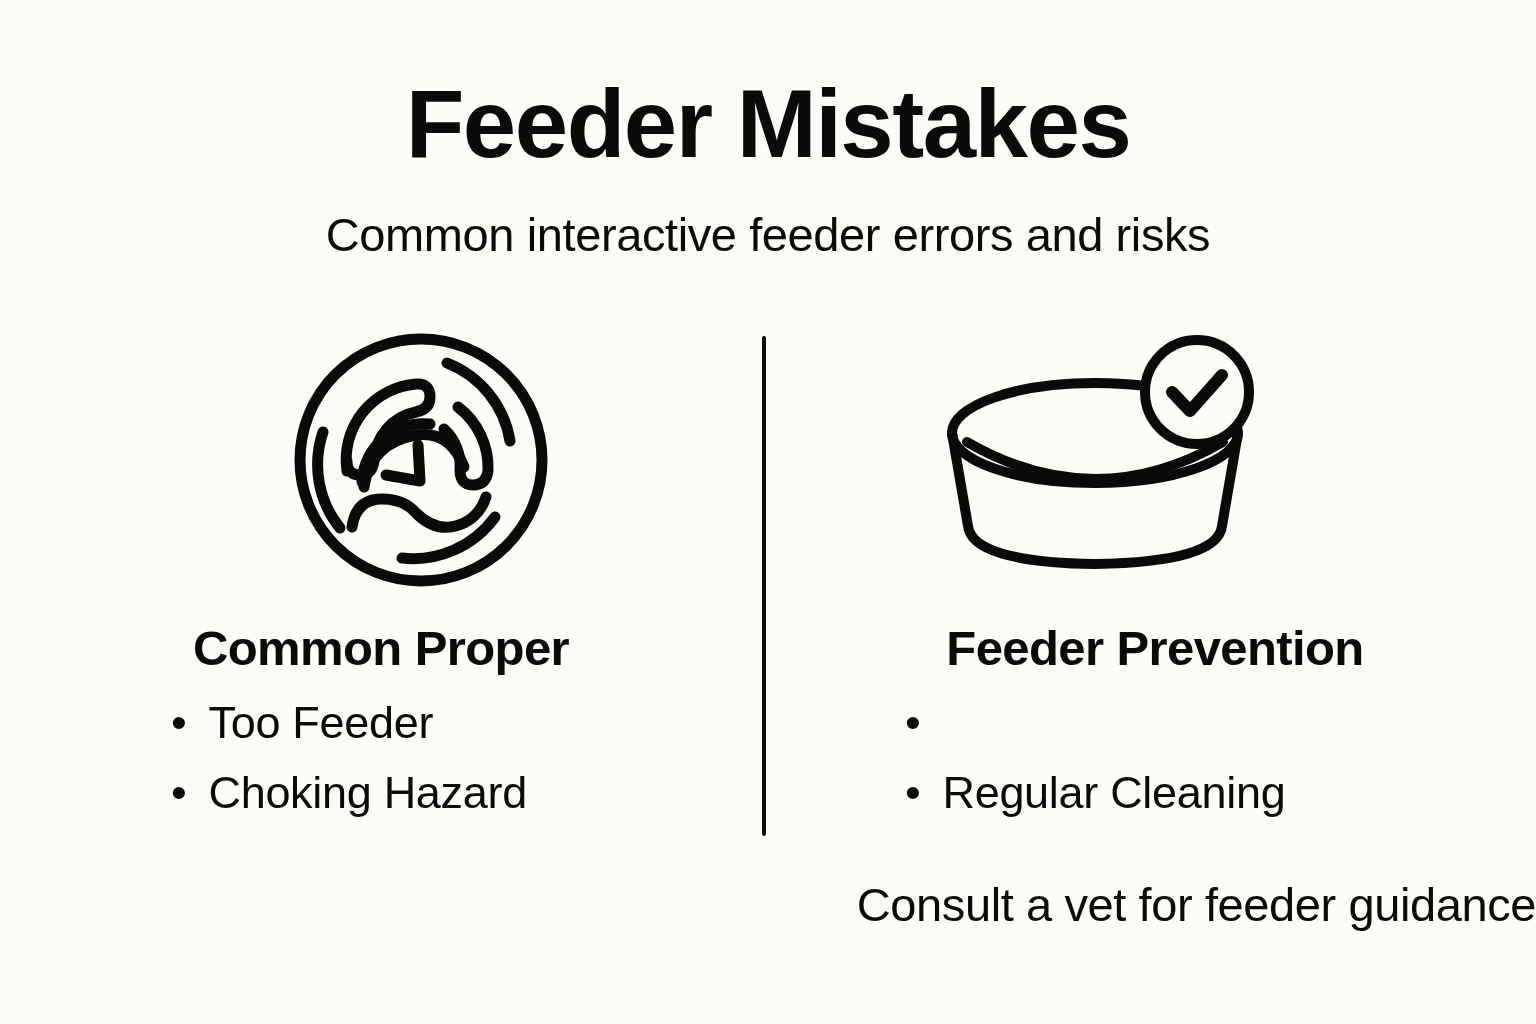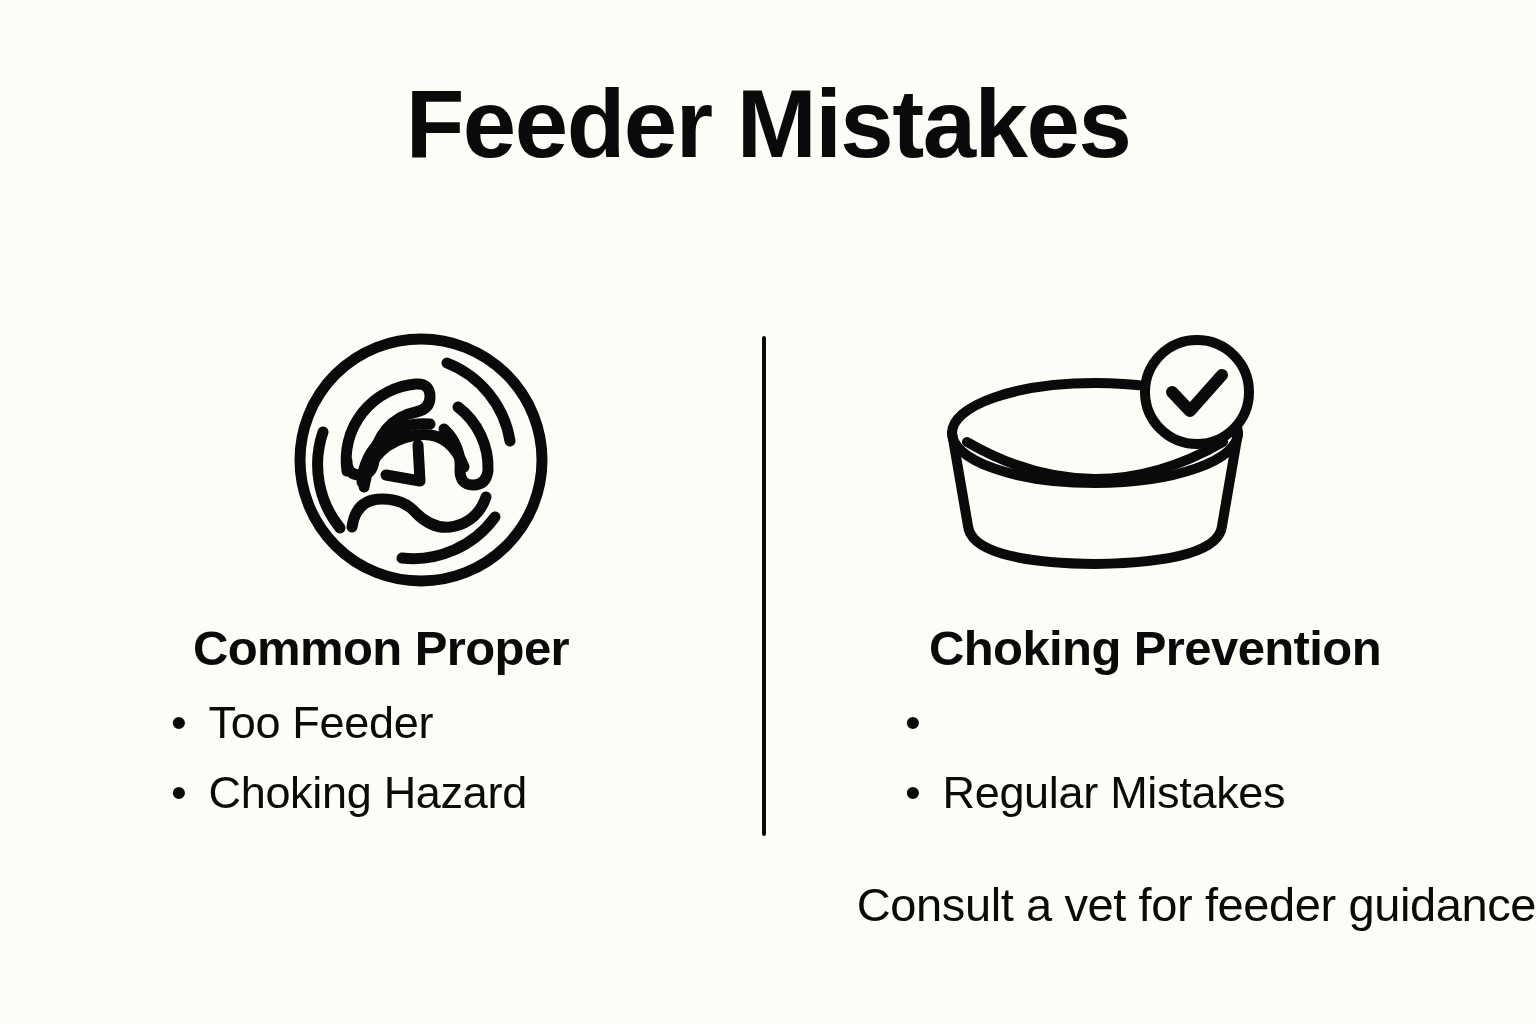--- a/index.html
+++ b/index.html
@@ -141,20 +141,21 @@
     white-space: nowrap;
   }
 </style>
 </head>
 <body>
 
 <div class="canvas">
 
   <div class="title">Feeder Mistakes</div>
 
+  <div class="subtitle">Common interactive feeder errors and risks</div>
 
   <div class="icon-maze">
     <svg viewBox="0 0 258 258" width="258" height="258" fill="none" stroke="#0A0A0A" stroke-width="11" stroke-linecap="round" stroke-linejoin="round">
 
       <circle cx="129" cy="129" r="121"></circle>
 
       <path d="M 31 101 A 101 101 0 0 0 48 197"></path>
       <path d="M 155 32 A 101 101 0 0 1 218 110"></path>
       <path d="M 203 186 A 101 101 0 0 1 110 227"></path>
 
@@ -201,31 +202,31 @@
       <li class="bullet-row">
         <span class="bullet-inner">
           <span class="bullet-dot">•</span>
           <span>Choking Hazard</span>
         </span>
       </li>
     </ul>
   </div>
 
   <div class="col col-right">
-    <div class="col-heading">Choking Prevention</div>
+    <div class="col-heading">Feeder Prevention</div>
     <ul class="bullet-list">
       <li class="bullet-row">
         <span class="bullet-inner">
           <span class="bullet-dot">•</span>
         </span>
       </li>
       <li class="bullet-row">
         <span class="bullet-inner">
           <span class="bullet-dot">•</span>
-          <span>Regular Mistakes</span>
+          <span>Regular Cleaning</span>
         </span>
       </li>
     </ul>
   </div>
 
   <div class="footer-note">Consult a vet for feeder guidance</div>
 
 </div>
 
 </body></html>

